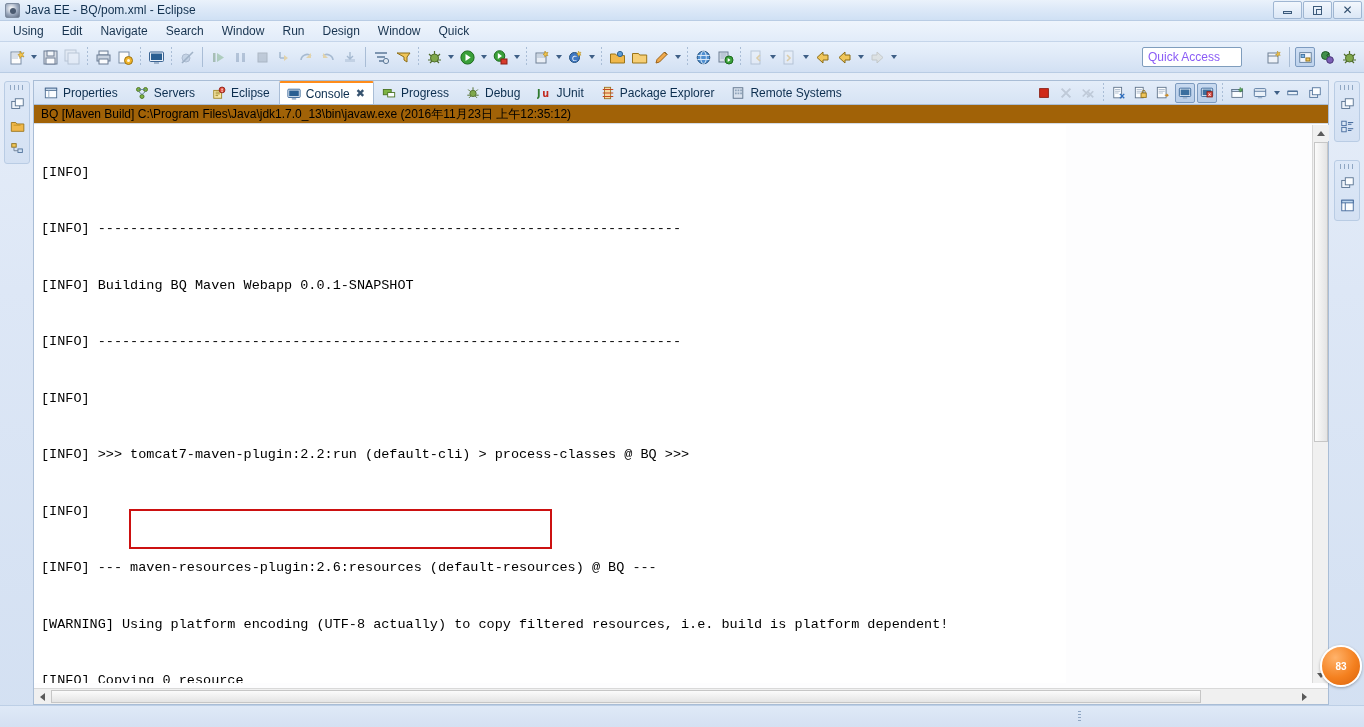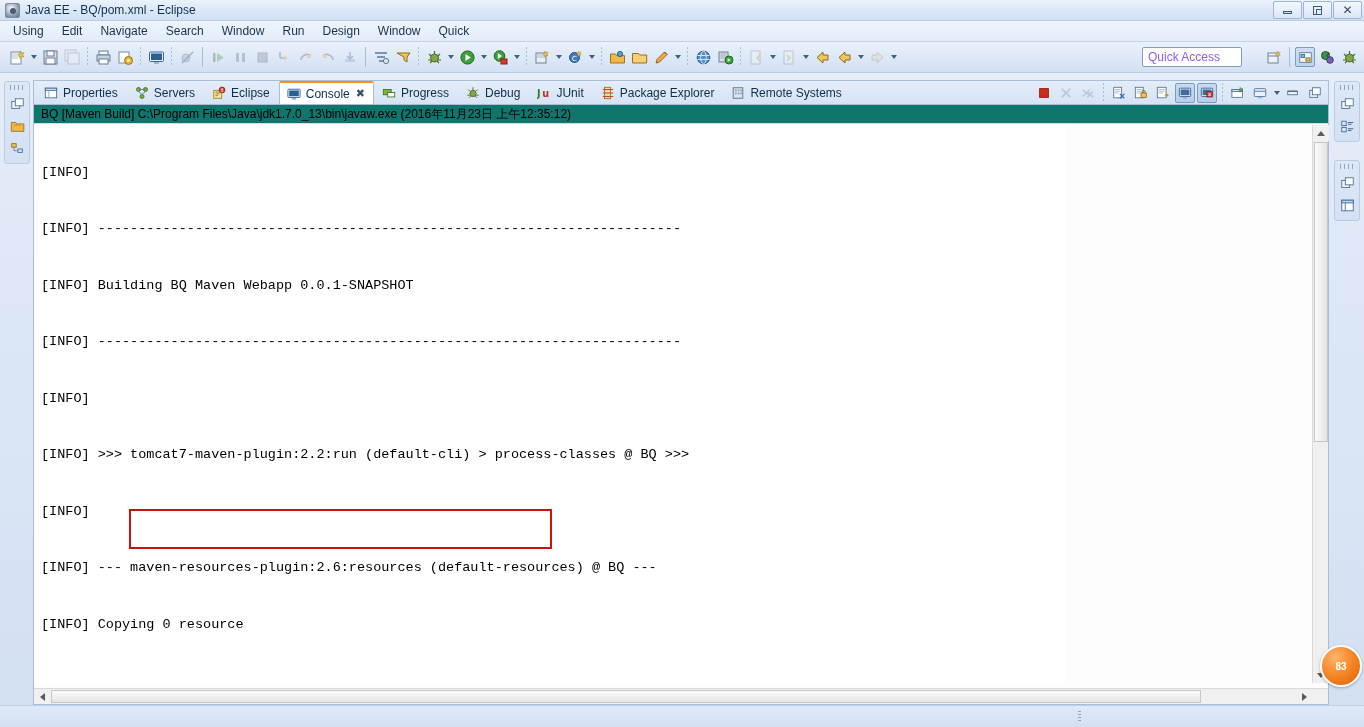--- a/index.html
+++ b/index.html
@@ -156,21 +156,21 @@
     width: 20px; height: 20px; margin: 0 1px; flex: none;
     display: flex; align-items: center; justify-content: center; border-radius: 2px;
   }
   .tt.pressed { border: 1px solid #7d9bc0; background: linear-gradient(180deg,#c9daf0,#b9cee9); }
   .tt.disabled { opacity: .35; }
   .tt-arrow { width: 11px; height: 20px; display:flex;align-items:center;justify-content:center;}
   .tt-arrow i { width:0;height:0;border-left:3.5px solid transparent;border-right:3.5px solid transparent;border-top:4px solid #3e5f86;}
 
   .console-head {
     height: 19px;
-    background: #0f766e;
+    background: #a16207;
     border-bottom: 1px solid #d4dbe4;
     display: flex; align-items: center;
     padding-left: 7px;
     font-size: 12px; color: #000;
     white-space: nowrap;
   }
 
   
   .console-body {
     position: absolute; left: 0; top: 44px;
@@ -803,20 +803,21 @@
     <div class="console-body">
       <div class="console-text">
         <div class="ln">[INFO] </div>
         <div class="ln">[INFO] ------------------------------------------------------------------------</div>
         <div class="ln">[INFO] Building BQ Maven Webapp 0.0.1-SNAPSHOT</div>
         <div class="ln">[INFO] ------------------------------------------------------------------------</div>
         <div class="ln">[INFO] </div>
         <div class="ln">[INFO] &gt;&gt;&gt; tomcat7-maven-plugin:2.2:run (default-cli) &gt; process-classes @ BQ &gt;&gt;&gt;</div>
         <div class="ln">[INFO] </div>
         <div class="ln">[INFO] --- maven-resources-plugin:2.6:resources (default-resources) @ BQ ---</div>
+        <div class="ln">[WARNING] Using platform encoding (UTF-8 actually) to copy filtered resources, i.e. build is platform dependent!</div>
         <div class="ln">[INFO] Copying 0 resource</div>
         
         
         
         
         
         
         
         
         

